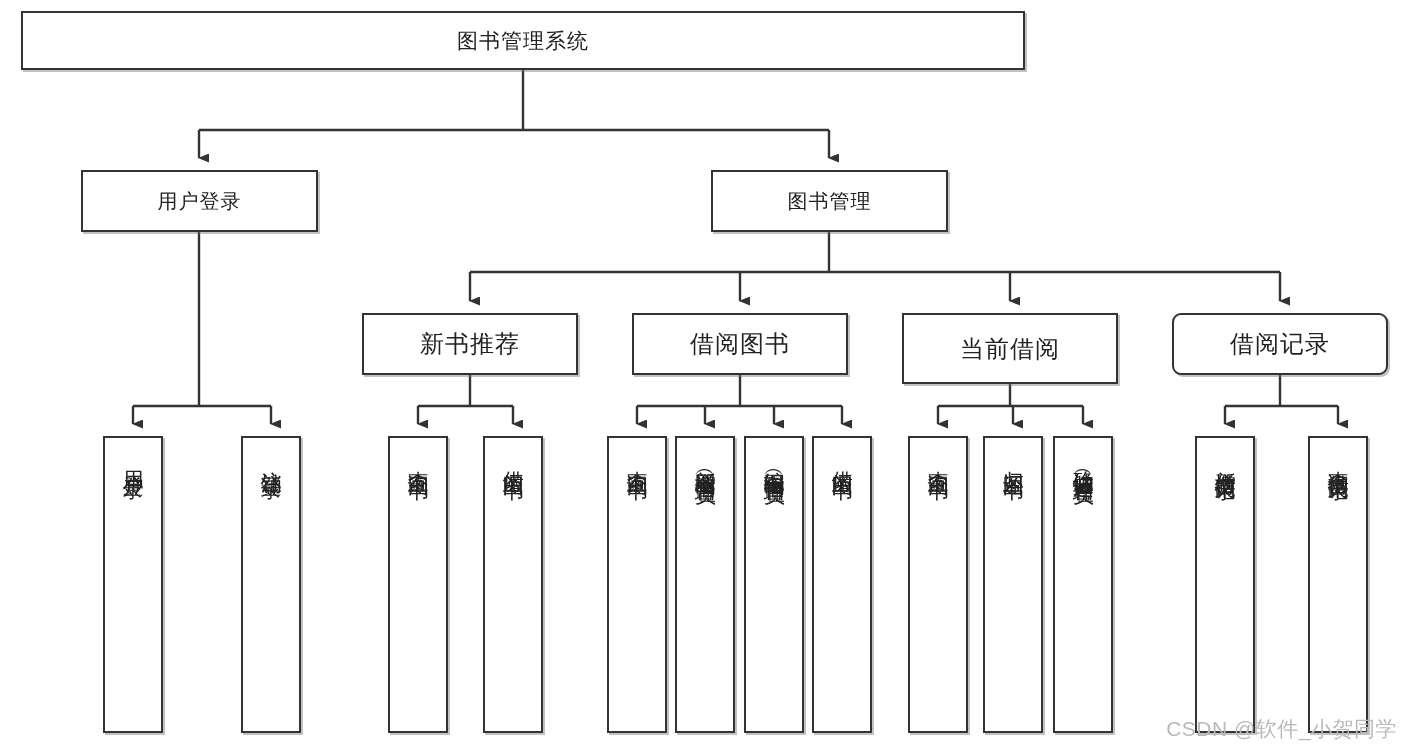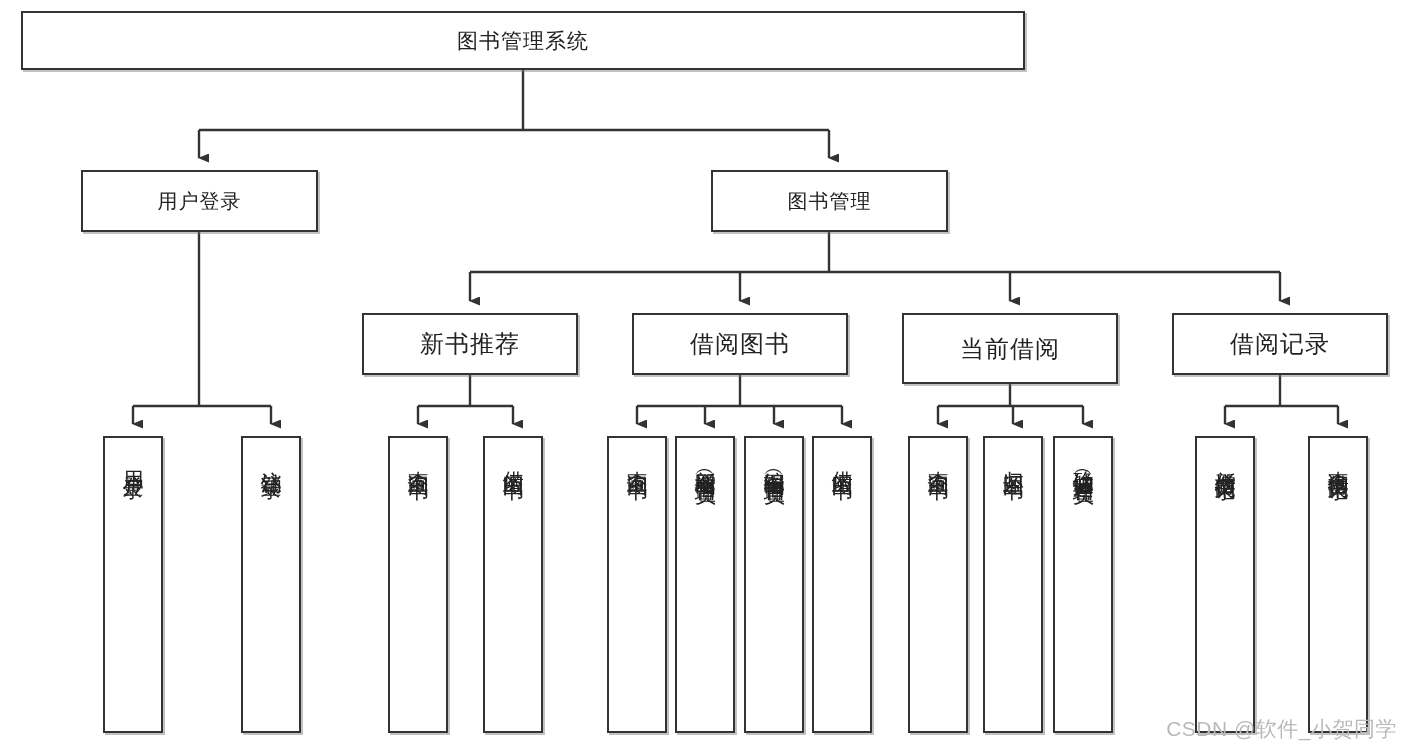--- a/index.html
+++ b/index.html
@@ -89,21 +89,21 @@
 
   <div class="node lvl3" style="left:362px;top:313px;width:216px;height:62px;">
     <span class="lbl">新书推荐</span>
   </div>
   <div class="node lvl3" style="left:632px;top:313px;width:216px;height:62px;">
     <span class="lbl">借阅图书</span>
   </div>
   <div class="node lvl3" style="left:902px;top:313px;width:216px;height:71px;">
     <span class="lbl">当前借阅</span>
   </div>
-  <div class="node lvl3" style="left:1172px;top:313px;width:216px;height:62px;">
+  <div class="node lvl3" style="left:1172px;top:313px;width:216px;height:62px;border-radius:9px;">
     <span class="lbl">借阅记录</span>
   </div>
 
   <div class="node leaf" style="left:103px;top:436px;width:60px;height:297px;">
     <span class="lbl">用户登录</span>
   </div>
   <div class="node leaf" style="left:241px;top:436px;width:60px;height:297px;">
     <span class="lbl">注销登录</span>
   </div>
 

